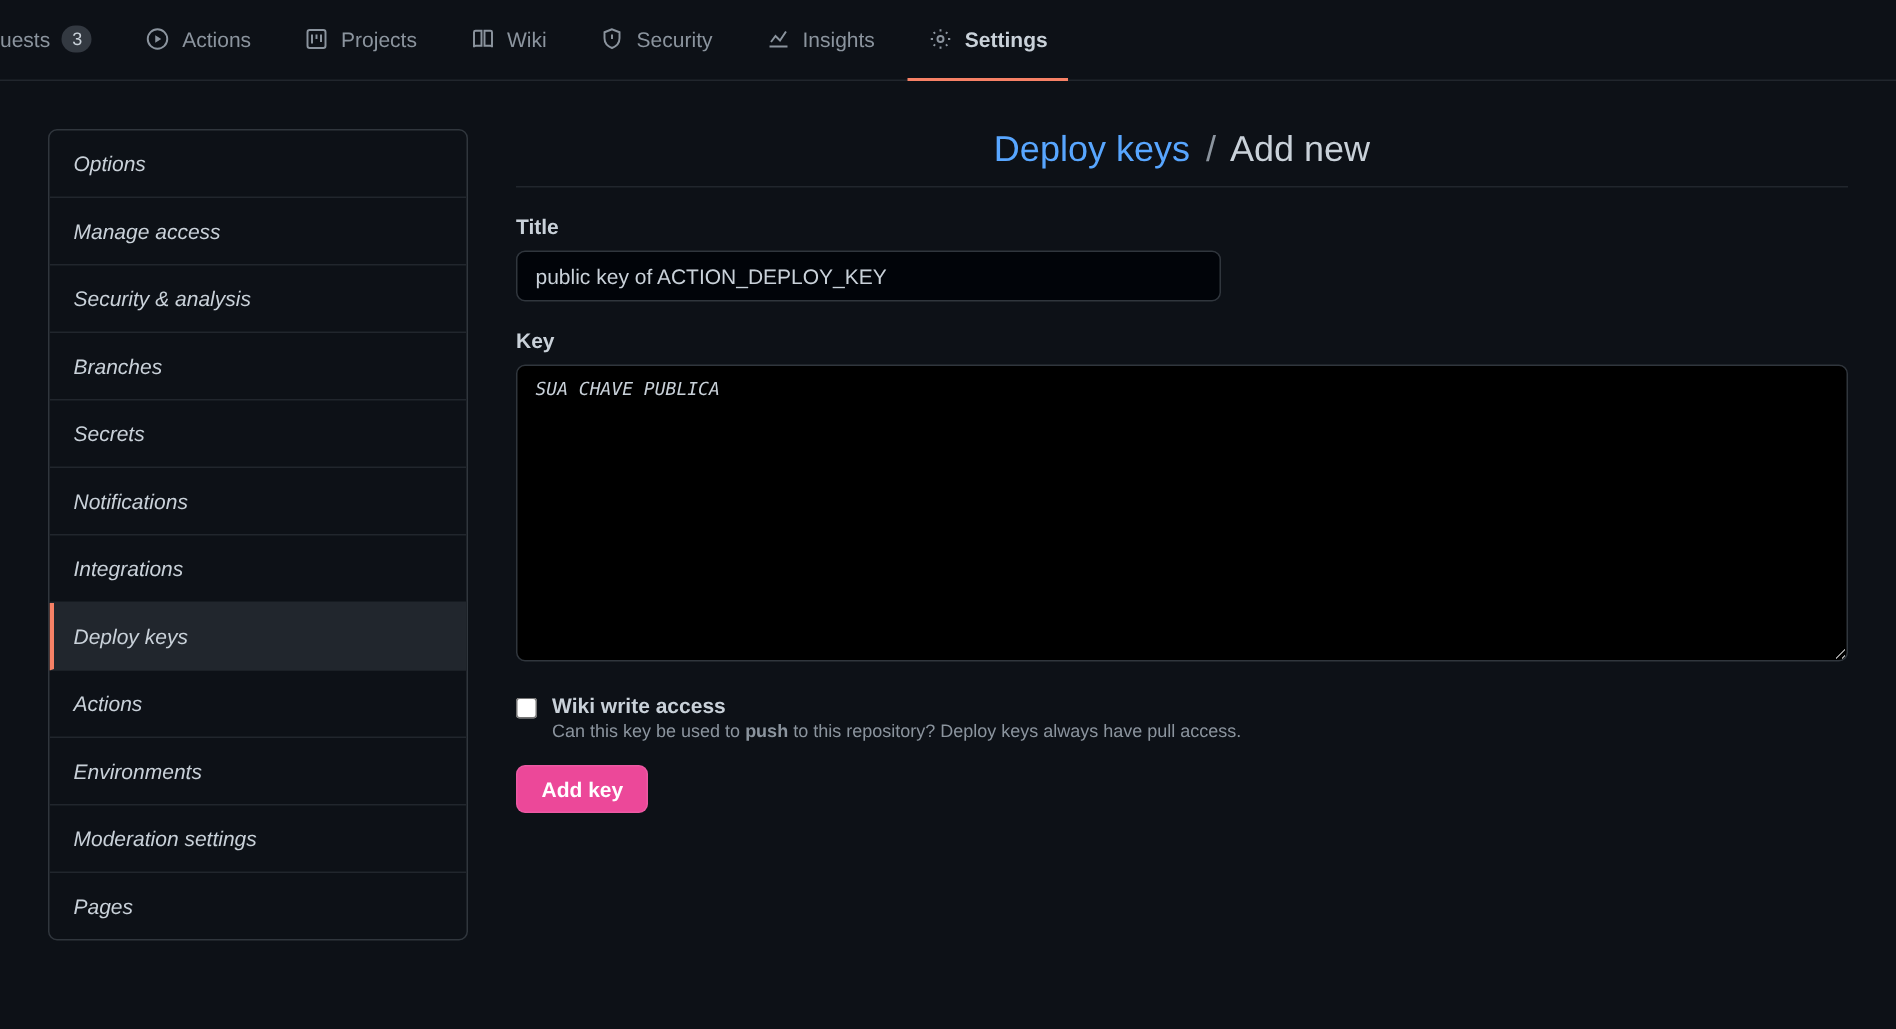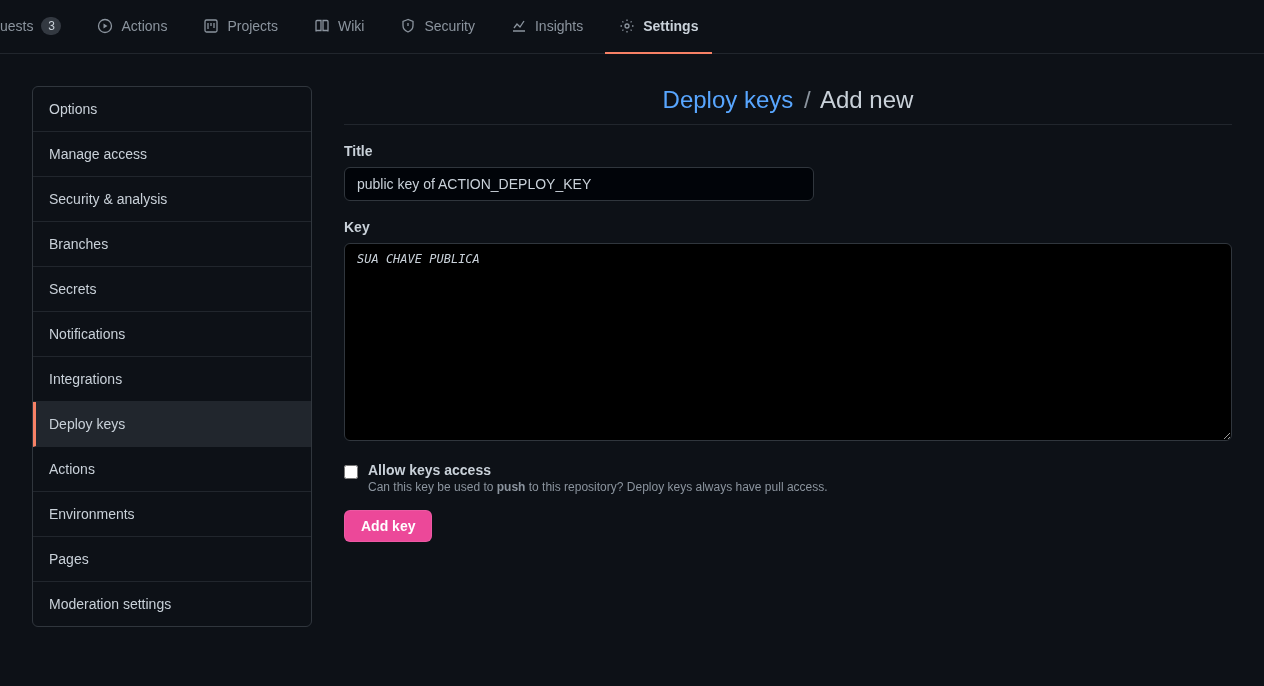--- a/index.html
+++ b/index.html
@@ -59,20 +59,21 @@
     gap: 32px;
   }
 
   
   .sidebar {
     width: 280px;
     border: 1px solid #30363d;
     border-radius: 6px;
     overflow: hidden;
     flex-shrink: 0;
+    font-style: italic;
   }
   .sidebar-item {
     padding: 14px 16px;
     border-bottom: 1px solid #21262d;
     color: #c9d1d9;
     cursor: pointer;
     font-size: 14px;
   }
   .sidebar-item:last-child { border-bottom: none; }
   .sidebar-item.selected {
@@ -240,22 +241,22 @@
     <div class="sidebar-item"><span>Options</span></div>
     <div class="sidebar-item"><span>Manage access</span></div>
     <div class="sidebar-item"><span>Security &amp; analysis</span></div>
     <div class="sidebar-item"><span>Branches</span></div>
     <div class="sidebar-item"><span>Secrets</span></div>
     <div class="sidebar-item"><span>Notifications</span></div>
     <div class="sidebar-item"><span>Integrations</span></div>
     <div class="sidebar-item selected"><span>Deploy keys</span></div>
     <div class="sidebar-item"><span>Actions</span></div>
     <div class="sidebar-item"><span>Environments</span></div>
+    <div class="sidebar-item"><span>Moderation settings</span></div>
     <div class="sidebar-item"><span>Pages</span></div>
-    <div class="sidebar-item"><span>Moderation settings</span></div>
   </aside>
 
   <main class="main">
 
     <h2 class="breadcrumb">
       <span class="link">Deploy keys</span>
       <span class="sep">/</span>
       <span class="current">Add new</span>
     </h2>
 
@@ -265,21 +266,21 @@
     </div>
 
     <div class="field-block">
       <label class="field-label">Key</label>
       <textarea style="">SUA CHAVE PUBLICA</textarea>
     </div>
 
     <div class="check-row">
       <input type="checkbox" style="">
       <div>
-        <span class="check-label">Allow keys access</span>
+        <span class="check-label">Wiki write access</span>
         <div class="check-help">
           <span>Can this key be used to </span><strong>push</strong><span> to this repository? Deploy keys always have pull access.</span>
         </div>
       </div>
     </div>
 
     <button class="btn-primary">Add key</button>
 
   </main>
 </div>

